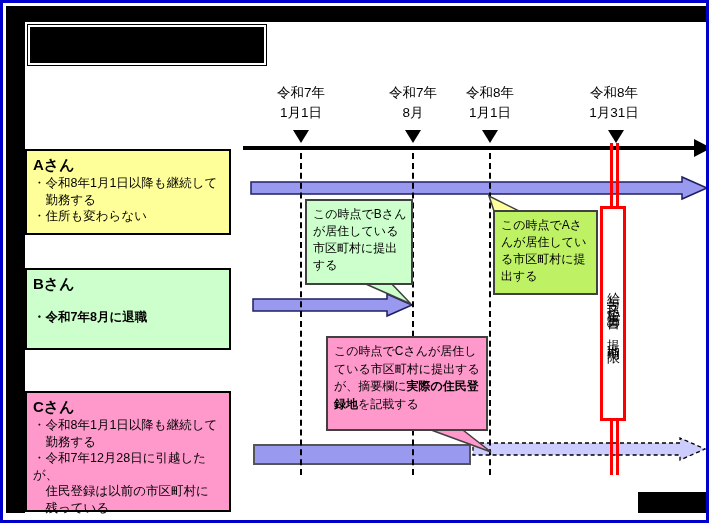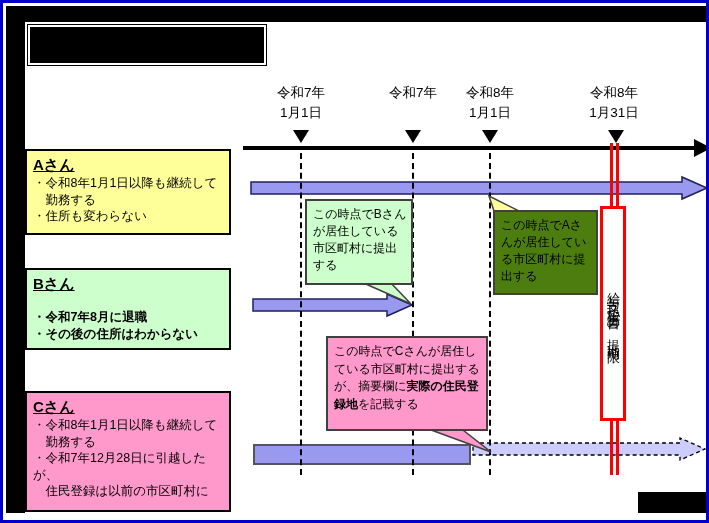--- a/index.html
+++ b/index.html
@@ -38,40 +38,40 @@
   .vdash { top:150px; height:322px; width:0; border-left:2px dashed #000; z-index:4; }
   .vdash-1 { left:297px; } .vdash-2 { left:409px; } .vdash-3 { left:486px; }
 
   
   .red-line { left:607px; top:140px; height:332px; width:9px;
     border-left:3px solid #FF0000; border-right:3px solid #FF0000; z-index:5; }
 
   
   .person { left:22px; width:206px; background:#fff; border:2px solid #000;
     padding:4px 5px 5px 6px; z-index:3; color:#000; }
-  .person-name { font-size:15px; font-weight:bold; line-height:20px;text-decoration:underline; }
+  .person-name { font-size:15px; font-weight:bold; line-height:20px; }
   .person-lines { font-size:12.5px; line-height:16.5px; }
   .person-a { top:146px; height:86px; background:#FFFF99; }
   .person-b { top:265px; height:82px; background:#CCFFCC; }
   .person-b .person-lines { margin-top:15px;font-weight:bold; }
   .person-c { top:388px; height:121px; background:#FF99CC; }
 
   
   .arrow-svg { z-index:3; }
   .arrow-a { left:246px; top:171px; }
   .arrow-b { left:248px; top:288px; }
   .arrow-c-dashed { left:468px; top:432px; z-index:2; }
   .bar-c-solid { left:250px; top:441px; width:218px; height:21px;
     background:#9999F0; border:2px solid #555; z-index:3; }
 
   
   .callout { z-index:6; border:2px solid #404040; padding:5px 4px 4px 6px;
     font-size:12px; line-height:17px; color:#000; }
   .callout-b { left:302px; top:196px; width:108px; height:86px; background:#CCFFCC; }
-  .callout-a { left:490px; top:207px; width:105px; height:85px; background:#4d7c0f; }
+  .callout-a { left:490px; top:207px; width:105px; height:85px; background:#bef264; }
   .callout-c { left:323px; top:333px; width:162px; height:95px; background:#FF99CC; line-height:17.5px; }
   .callout-c b { font-weight:bold; }
   .tail-svg { z-index:4; }
   .tail-b { left:350px; top:274px; }
   .tail-a { left:478px; top:188px; }
   .tail-c { left:414px; top:420px; }
 
   
   .deadline-box { left:597px; top:203px; width:26px; height:215px;
     background:#fff; border:3px solid #FF0000; z-index:6;
@@ -88,20 +88,21 @@
   <div class="abs left-black-bar"></div>
   <div class="abs title-redacted"></div>
   <div class="abs bottom-right-redacted"></div>
 
   <div class="abs date date-1">
     <div>令和7年</div>
     <div>1月1日</div>
   </div>
   <div class="abs date date-2">
     <div>令和7年</div>
+    <div>8月</div>
   </div>
   <div class="abs date date-3">
     <div>令和8年</div>
     <div>1月1日</div>
   </div>
   <div class="abs date date-4">
     <div>令和8年</div>
     <div>1月31日</div>
   </div>
 
@@ -162,28 +163,28 @@
       <div>・令和8年1月1日以降も継続して</div>
       <div>　勤務する</div>
       <div>・住所も変わらない</div>
     </div>
   </div>
 
   <div class="abs person person-b">
     <div class="person-name">Bさん</div>
     <div class="person-lines">
       <div>・令和7年8月に退職</div>
-      <div>・その後の住所はわからない</div>
     </div>
   </div>
 
   <div class="abs person person-c">
     <div class="person-name">Cさん</div>
     <div class="person-lines">
       <div>・令和8年1月1日以降も継続して</div>
       <div>　勤務する</div>
       <div>・令和7年12月28日に引越した</div>
       <div>が、</div>
       <div>　住民登録は以前の市区町村に</div>
+      <div>　残っている</div>
     </div>
   </div>
 
 </div>
 
 </body></html>

